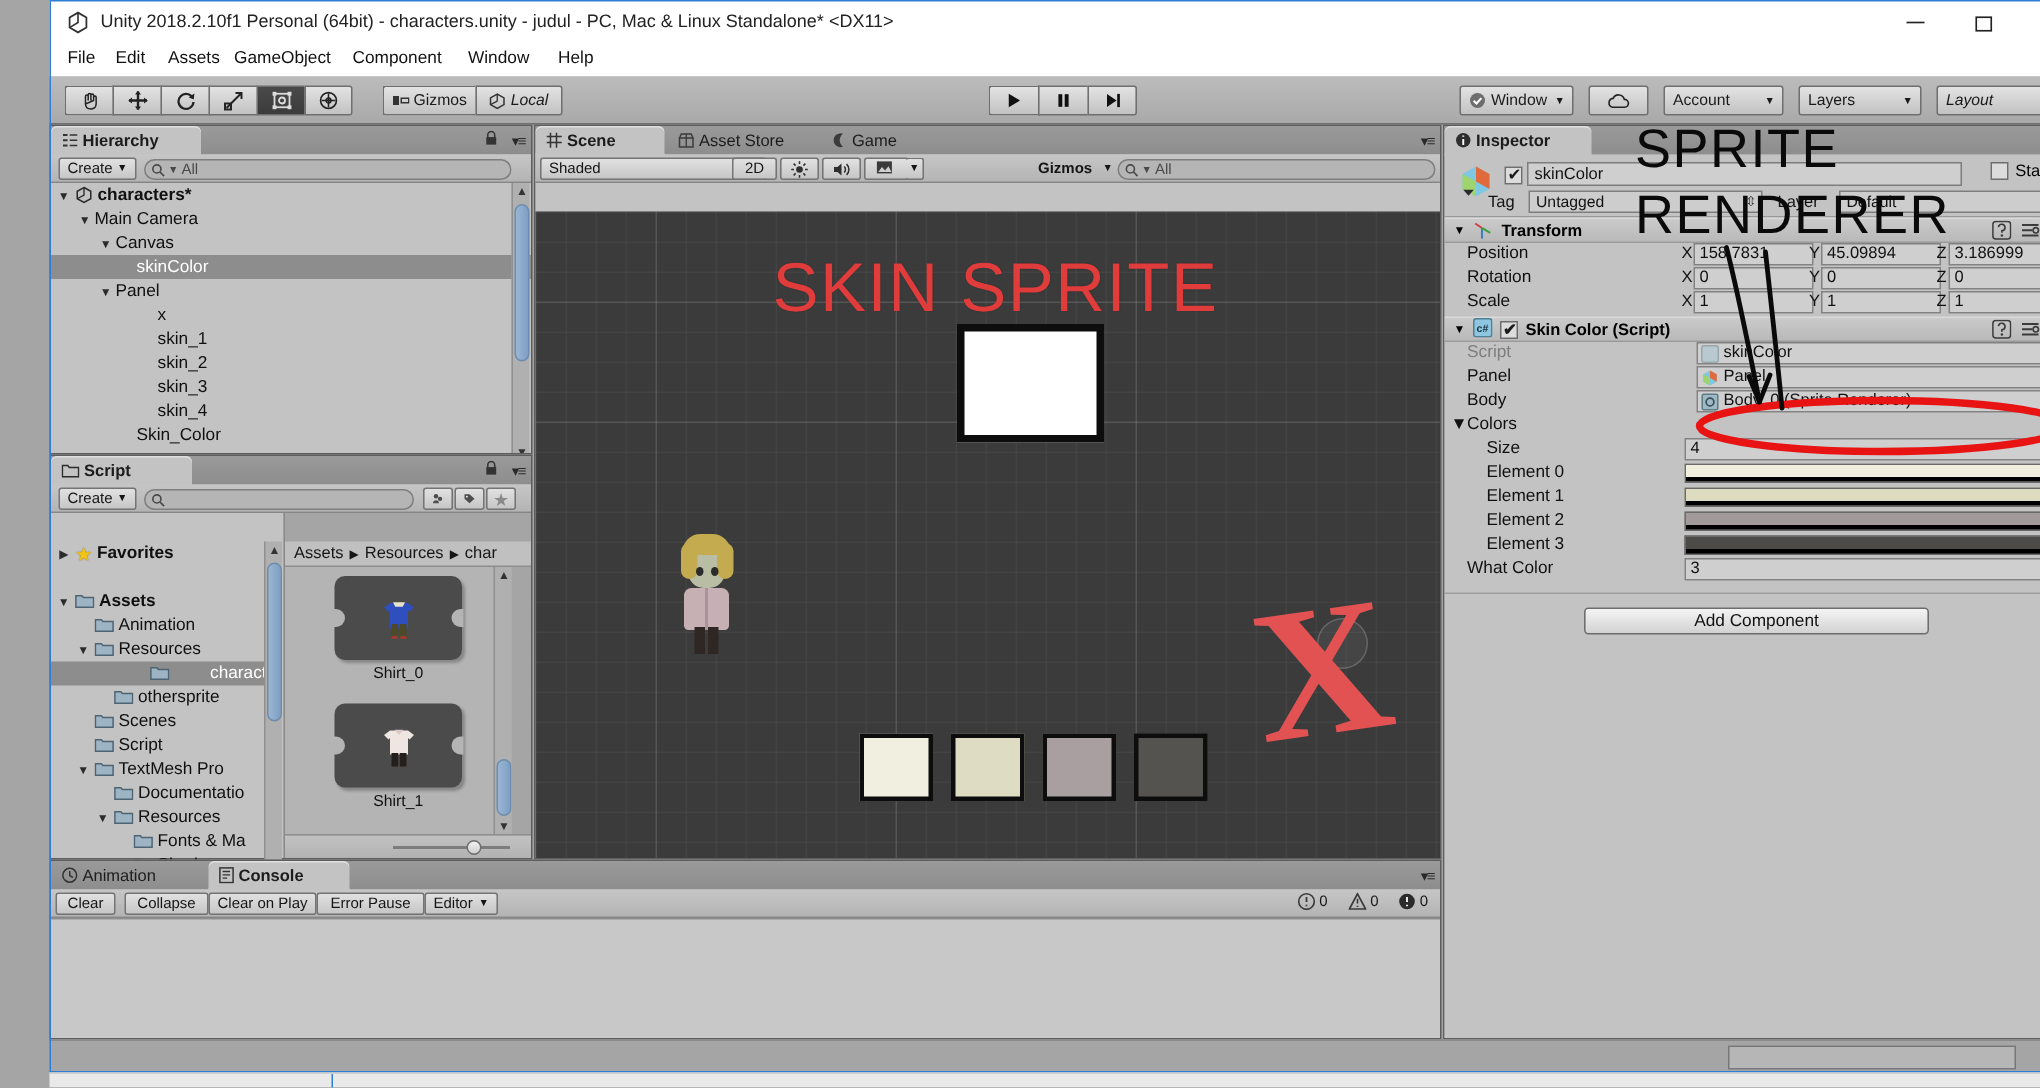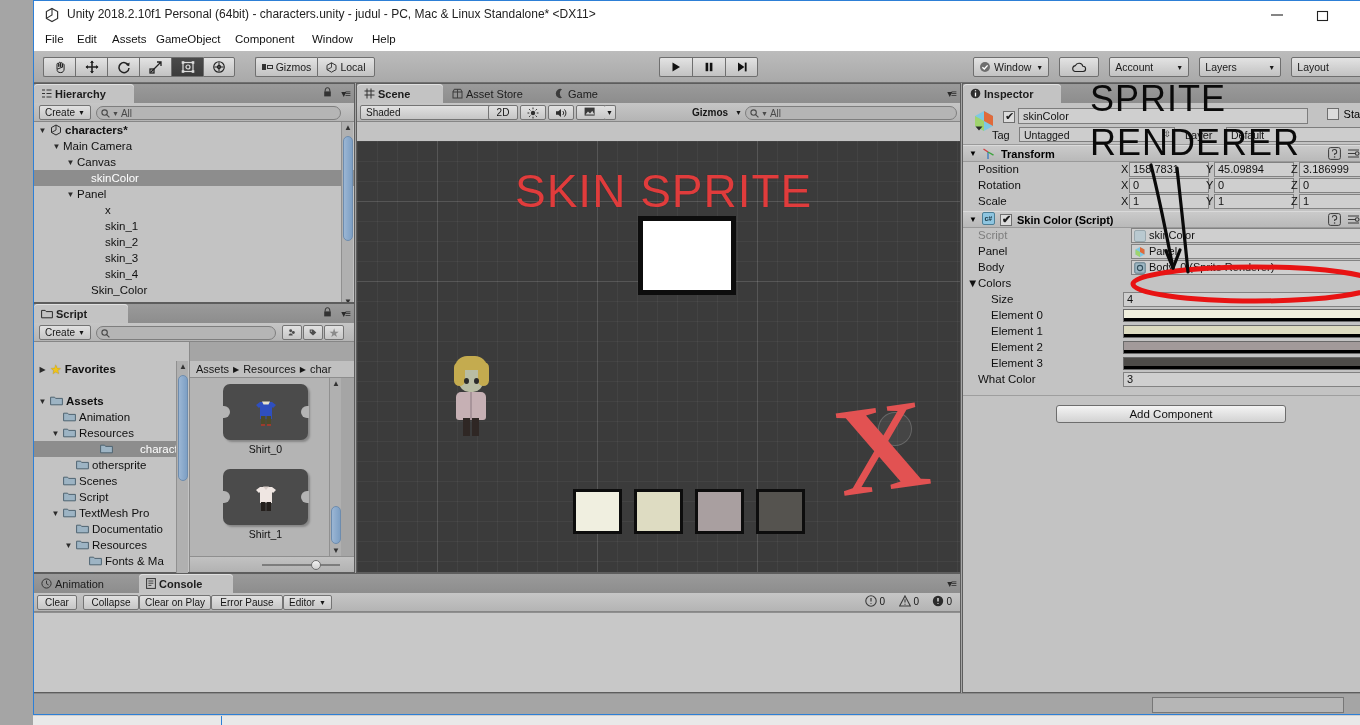--- a/index.html
+++ b/index.html
@@ -26,21 +26,21 @@
   .menubar .mi{ position:absolute; top:3px; height:16px; font-size:11.5px; color:#111; padding:0 5px; white-space:nowrap; }
 
   
   .toolbar{ position:absolute; left:0; top:51px; width:1360px; height:32px;
             background:linear-gradient(#bcbcbc,#a9a9a9); border-bottom:1px solid #6f6f6f; }
   .tgroup{ position:absolute; top:6px; height:20px; display:flex; }
   .tbtn{ height:20px; min-width:32px; display:flex; align-items:center; justify-content:center;
          background:linear-gradient(#e3e3e3,#c2c2c2); border:1px solid #6f6f6f; border-right-width:0;
          font-size:10.5px; color:#1a1a1a; padding:0 5px; white-space:nowrap; }
   .tbtn:first-child{ border-top-left-radius:2px; border-bottom-left-radius:2px; }
-  .tbtn:last-child{ border-right-width:1px; border-top-right-radius:2px; border-bottom-right-radius:2px; }
+  .tbtn:last-child{ border-right-width:1px; border-top-right-radius:2px; border-bottom-right-radius:2px;font-style:italic; }
   .tbtn.on{ background:linear-gradient(#4a4a4a,#3b3b3b); color:#eee; }
   .tbtn .lbl{ margin-left:3px; }
   .tbtn .caret{ margin-left:5px; font-size:7px; line-height:1; }
 
   .tools{ left:10px; }
   .pivot{ left:222px; }
   .play{ left:626px; }
   .play .tbtn{ width:33px; }
   .right-tools{ left:940px; }
   .right-tools .gap{ width:10px; border:0; background:transparent; }

